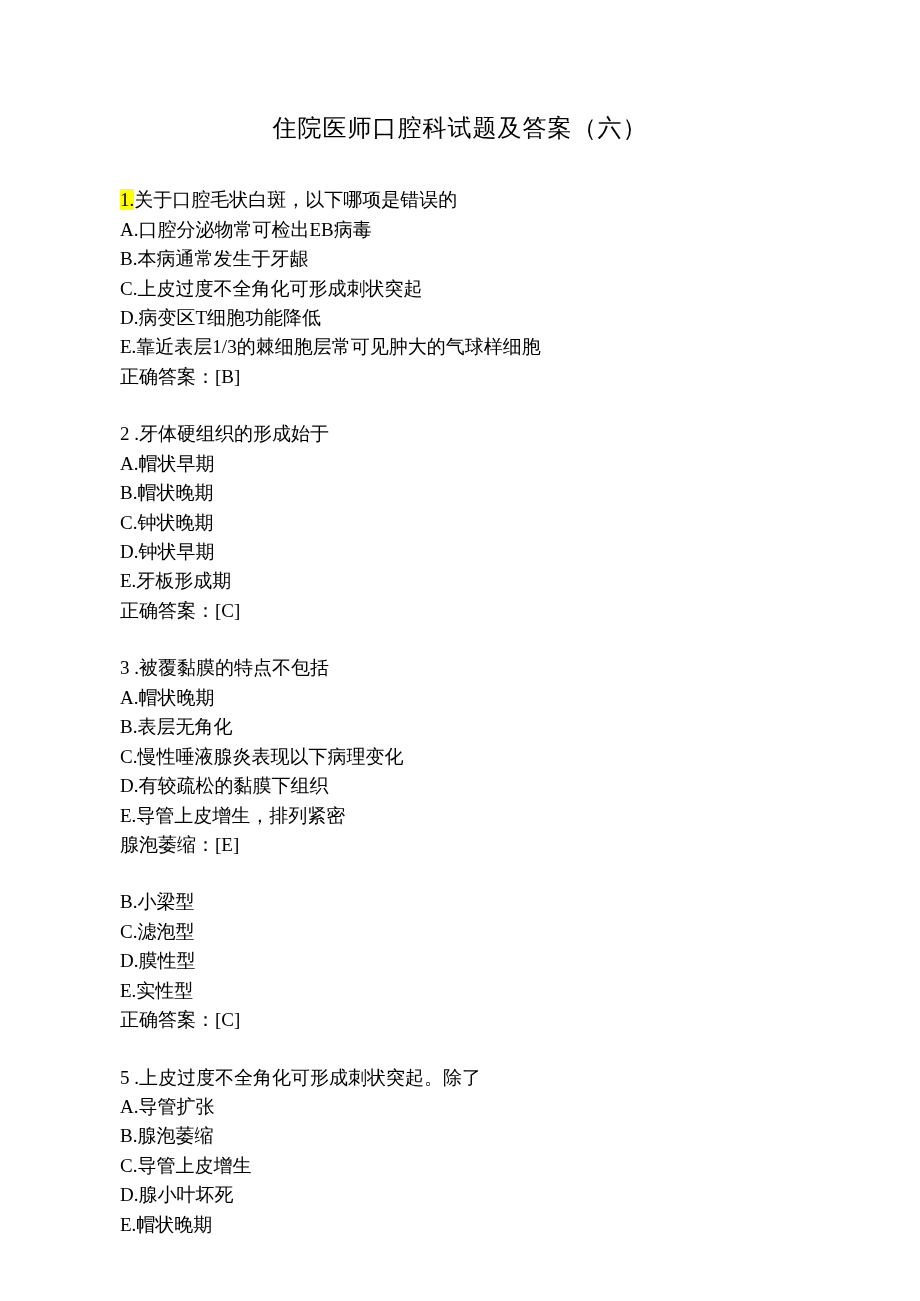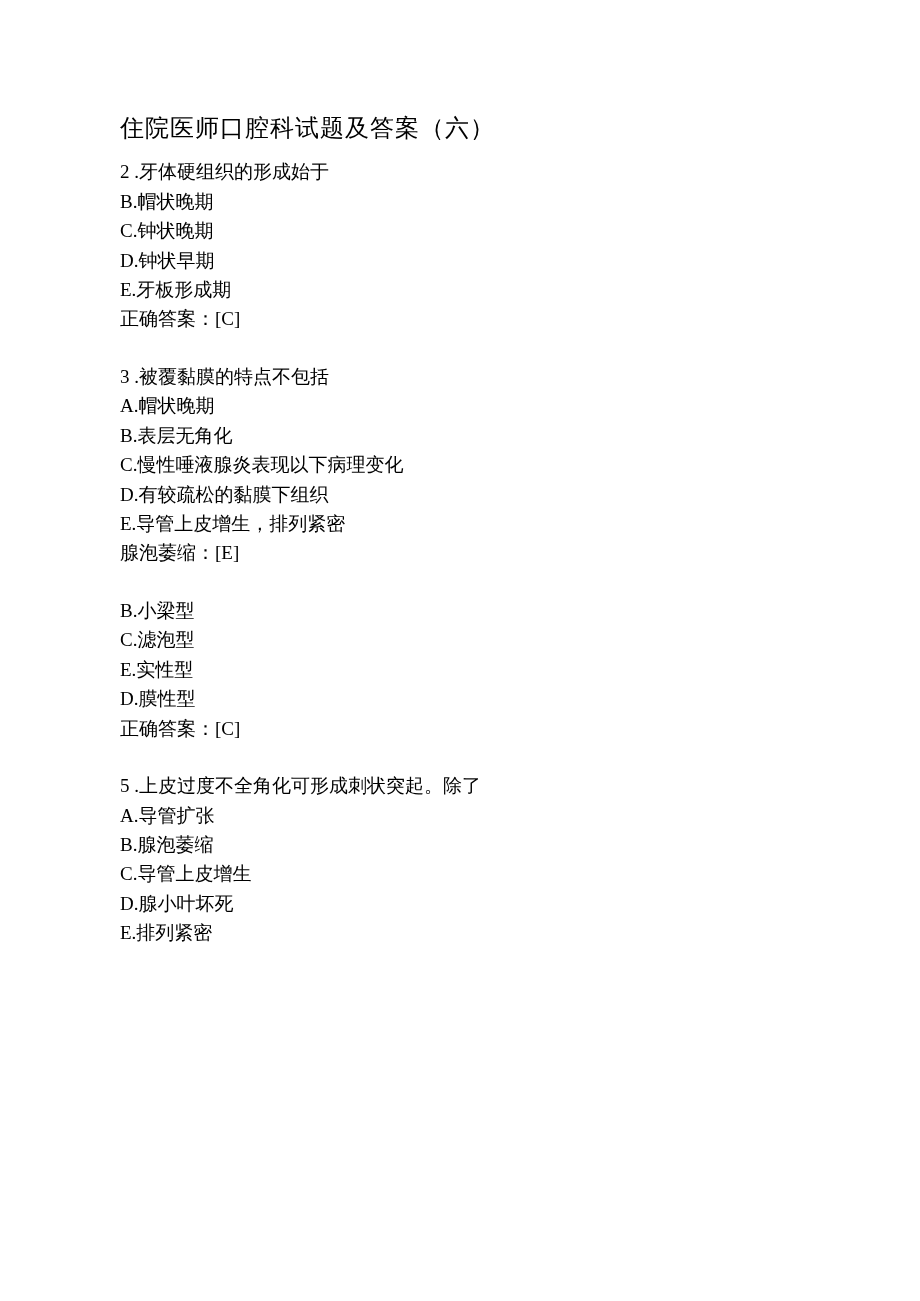--- a/index.html
+++ b/index.html
@@ -9,23 +9,23 @@
     font-family: "SimSun", "宋体", serif;
     width: 920px;
   }
   .page {
     padding: 110px 120px 60px 120px;
     color: #000000;
     font-size: 19px;
     line-height: 1.55;
   }
   .title {
-    text-align: left;
+    text-align: center;
     font-size: 24px;
-    margin-bottom: 10px;
+    margin-bottom: 38px;
     letter-spacing: 1px;
   }
   .q-block {
     margin-bottom: 28px;
   }
   .q-line {
     white-space: pre-wrap;
   }
   .hl {
     background: #ffff00;
@@ -34,46 +34,56 @@
 </style>
 </head>
 <body>
 
 <div class="page">
 
   <div class="title">住院医师口腔科试题及答案（六）</div>
 
   <div id="questions">
       <div class="q-block">
+        <div class="q-line"><span class="hl">1.</span><span>关于口腔毛状白斑，以下哪项是错误的</span></div>
+        <div class="q-line">A.口腔分泌物常可检出EB病毒</div>
+        <div class="q-line">B.本病通常发生于牙龈</div>
+        <div class="q-line">C.上皮过度不全角化可形成刺状突起</div>
+        <div class="q-line">D.病变区T细胞功能降低</div>
+        <div class="q-line">E.靠近表层1/3的棘细胞层常可见肿大的气球样细胞</div>
+        <div class="q-line">正确答案：[B]</div>
+      </div>
+      <div class="q-block">
         <div class="q-line"><span>2 .</span><span>牙体硬组织的形成始于</span></div>
+        <div class="q-line">A.帽状早期</div>
         <div class="q-line">B.帽状晚期</div>
         <div class="q-line">C.钟状晚期</div>
         <div class="q-line">D.钟状早期</div>
         <div class="q-line">E.牙板形成期</div>
         <div class="q-line">正确答案：[C]</div>
       </div>
       <div class="q-block">
         <div class="q-line"><span>3 .</span><span>被覆黏膜的特点不包括</span></div>
         <div class="q-line">A.帽状晚期</div>
         <div class="q-line">B.表层无角化</div>
         <div class="q-line">C.慢性唾液腺炎表现以下病理变化</div>
         <div class="q-line">D.有较疏松的黏膜下组织</div>
         <div class="q-line">E.导管上皮增生，排列紧密</div>
         <div class="q-line">腺泡萎缩：[E]</div>
       </div>
       <div class="q-block">
         <div class="q-line">B.小梁型</div>
         <div class="q-line">C.滤泡型</div>
+        <div class="q-line">D.膜性型</div>
         <div class="q-line">E.实性型</div>
-        <div class="q-line">D.膜性型</div>
         <div class="q-line">正确答案：[C]</div>
       </div>
       <div class="q-block">
         <div class="q-line"><span>5 .</span><span>上皮过度不全角化可形成刺状突起。除了</span></div>
         <div class="q-line">A.导管扩张</div>
         <div class="q-line">B.腺泡萎缩</div>
         <div class="q-line">C.导管上皮增生</div>
         <div class="q-line">D.腺小叶坏死</div>
-        <div class="q-line">E.排列紧密</div>
+        <div class="q-line">E.帽状晚期</div>
       </div>
     </div>
 
 </div>
 
 </body></html>

